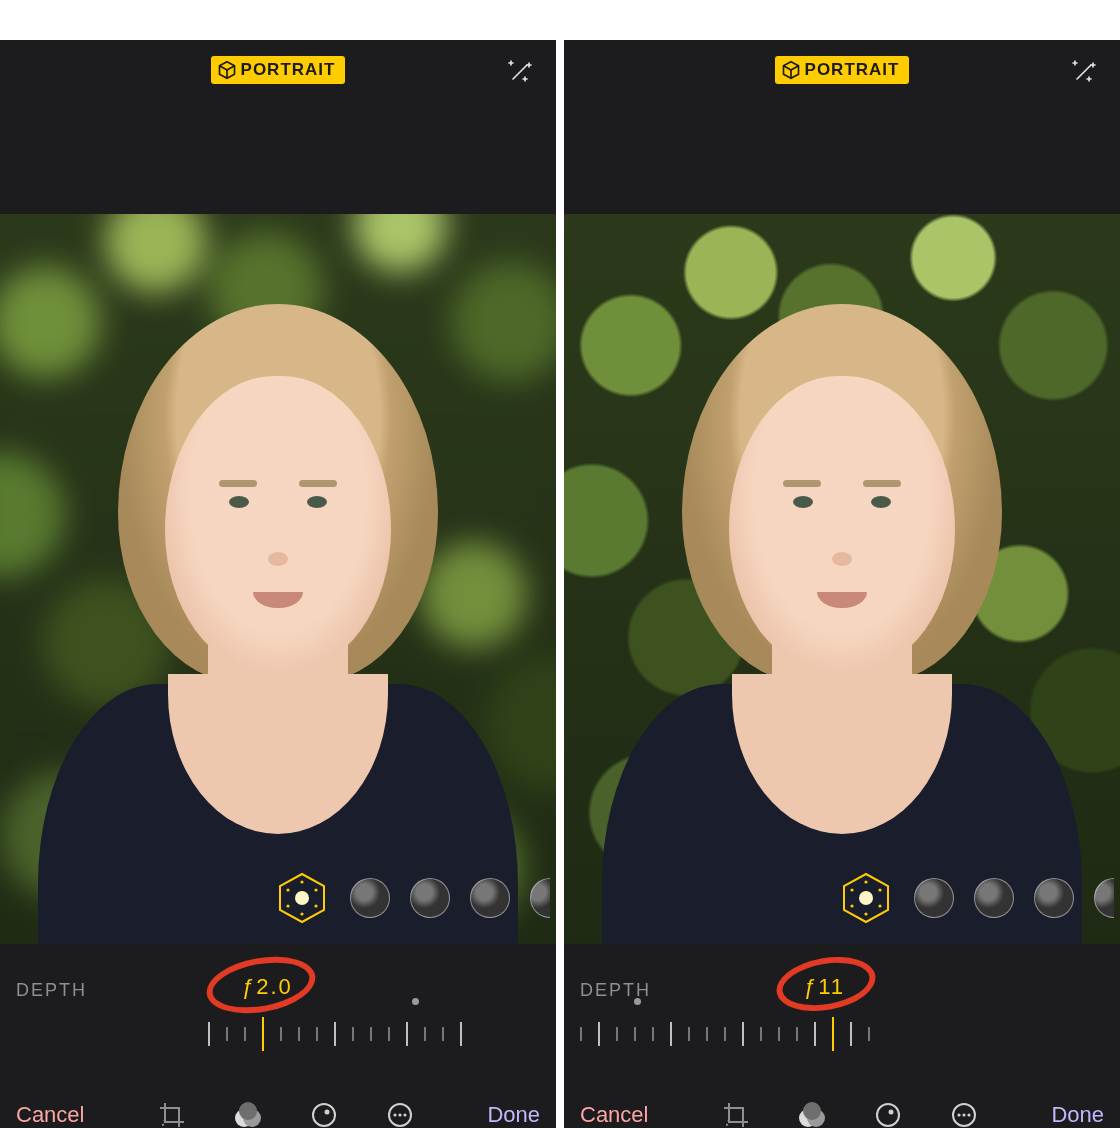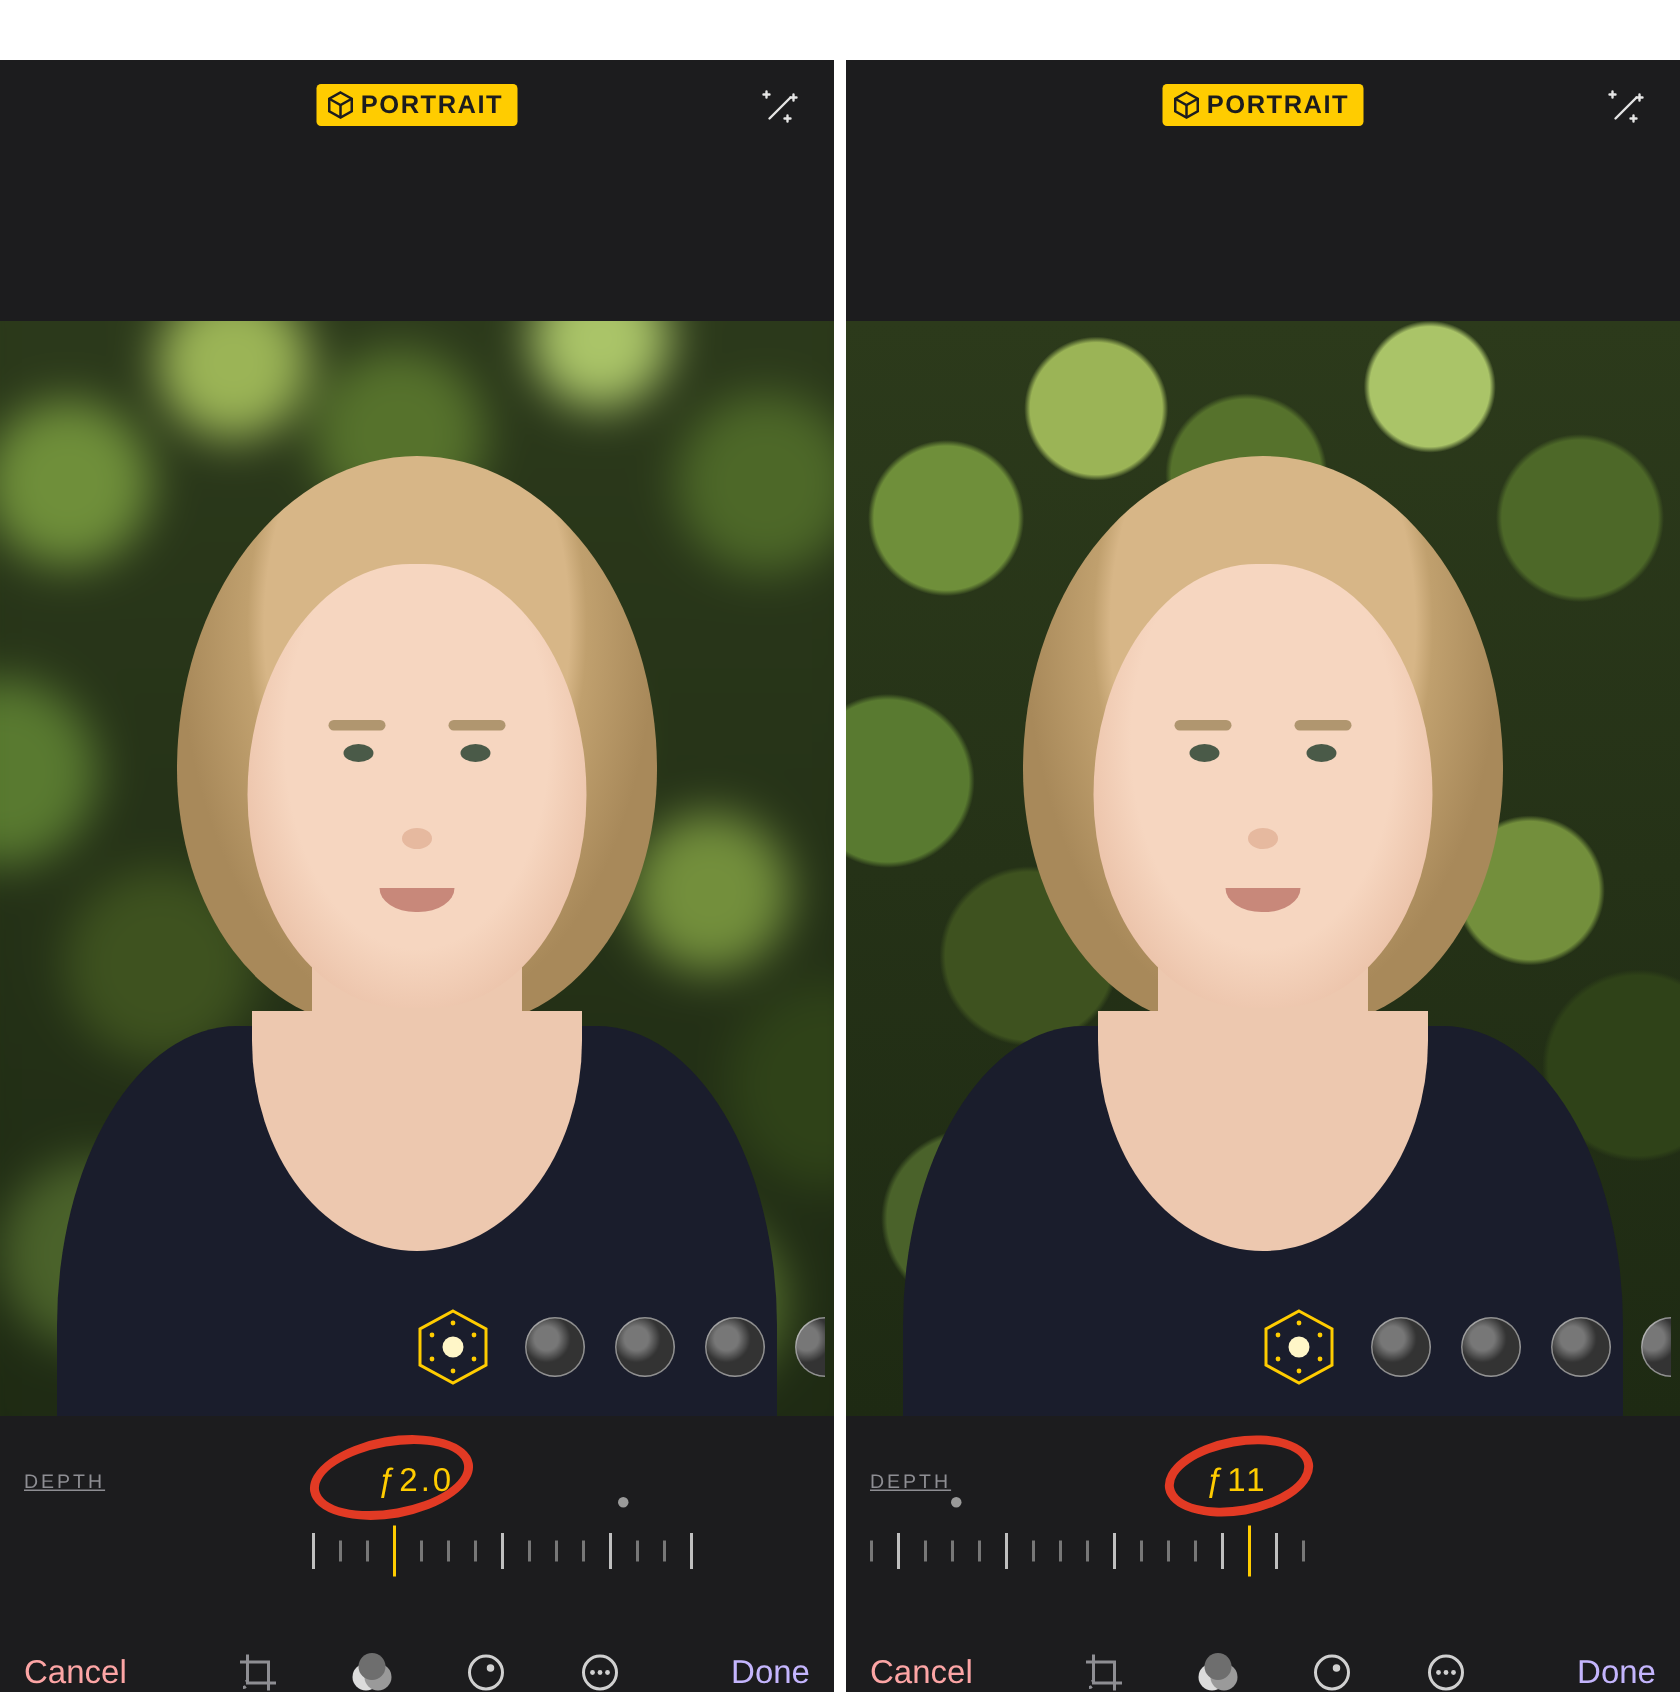--- a/index.html
+++ b/index.html
@@ -131,21 +131,21 @@
     display:flex; align-items:center; justify-content:center;
   }
   .light-cube svg { display:block; }
 
   
   .depth-strip {
     position:absolute; left:0; right:0; top:916px; height:110px;
   }
   .depth-label {
     position:absolute; left:16px; top:24px;
-    color:#8e8e93; letter-spacing:2px; font-size:13px;text-decoration:underline;
+    color:#8e8e93; letter-spacing:2px; font-size:18px;
   }
   .depth-value {
     position:absolute; top:18px; color:#ffcc00; font-size:22px; letter-spacing:2px;
     font-weight:400;
   }
 
   .tick-track {
     position:absolute; top:62px; height:32px; display:flex; align-items:center;
   }
   .tick {
@@ -241,21 +241,21 @@
         </div>
         <div class="light-dot"></div>
         <div class="light-dot"></div>
         <div class="light-dot"></div>
         <div class="light-dot partial"></div>
       </div>
     </div>
 
     <div class="depth-strip">
       <div class="depth-label">DEPTH</div>
-      <div class="depth-value" style="left:252px">ƒ2.0</div>
+      <div class="depth-value" style="left:242px">ƒ2.0</div>
       <div class="lone-dot" style="left:412px"></div>
 
       <div class="anno" style="left:206px; top:2px; width:110px; height:54px;"></div>
 
       <div class="tick-track" style="left:208px; gap:16px;">
         <div class="tick major"></div>
           <div class="tick"></div>
           <div class="tick"></div>
         <div class="tick pointer"></div>
         <div class="tick"></div>

